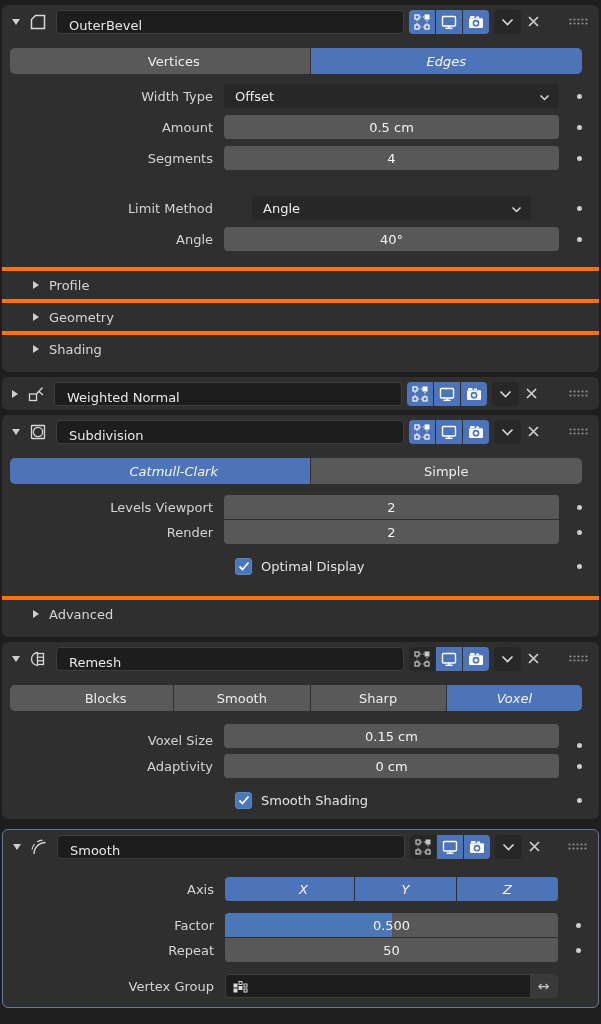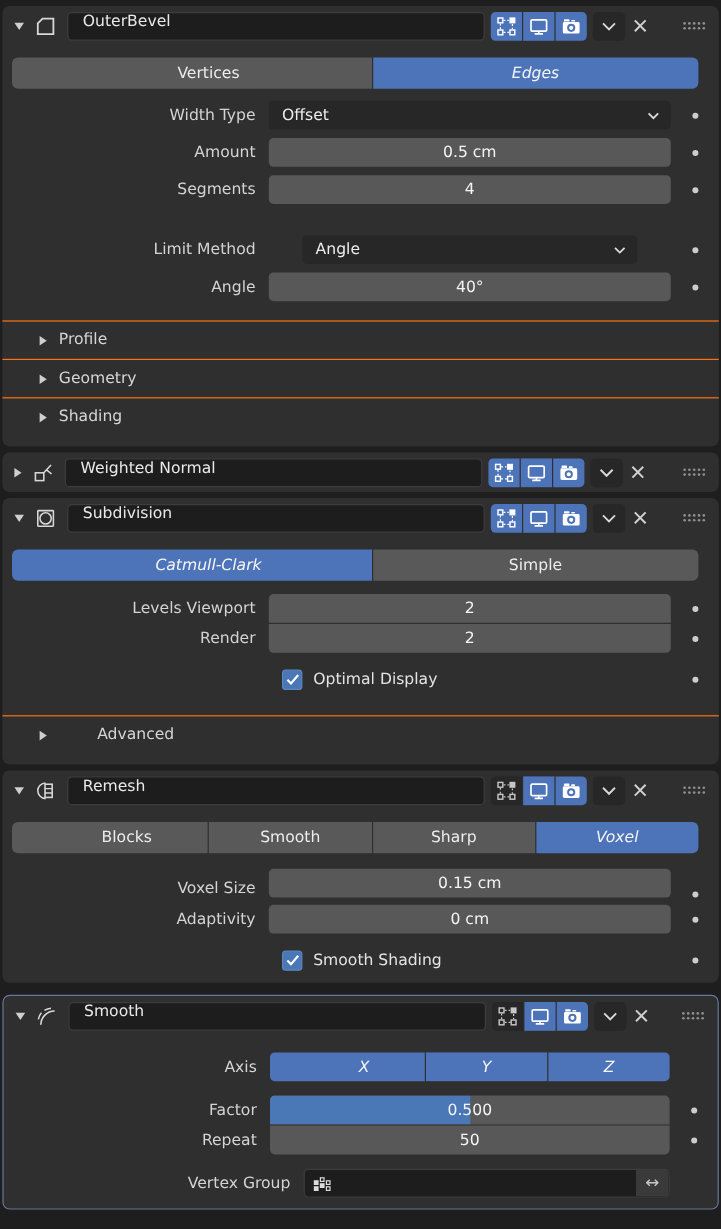--- a/index.html
+++ b/index.html
@@ -20,21 +20,21 @@
 
   
   .mod-header { display:flex; align-items:center; height:33px; padding:0 10px 0 10px; }
   .tri { width:0; height:0; border-style:solid; flex:0 0 auto; }
   .tri.down  { border-width:6px 4.5px 0 4.5px; border-color:#cfcfcf transparent transparent transparent; }
   .tri.right { border-width:4.5px 0 4.5px 6px; border-color:transparent transparent transparent #cfcfcf; }
   .mod-icon { width:22px; margin-left:7px; display:flex; justify-content:center; color:#d8d8d8; flex:0 0 auto; }
   .name-field {
     flex:0 0 348px; height:24px; margin-left:7px;
     background:#1d1d1d; border:1px solid #3d3d3d; border-radius:4px;
-    display:flex; align-items:flex-start; padding-left:12px; color:#e9e9e9;
+    display:flex; align-items:flex-end; padding-left:12px; color:#e9e9e9;
     overflow:hidden; white-space:nowrap;
   }
   .toggle-group { display:flex; margin-left:5px; flex:0 0 auto; }
   .tgl { width:26px; height:24px; border:none; padding:0; display:flex; align-items:center; justify-content:center;
          background:#272727; color:#c6c6c6; }
   .tgl.on { background:#4d74b8; color:#ffffff; }
   .tgl:first-child { border-radius:4px 0 0 4px; }
   .tgl:last-child  { border-radius:0 4px 4px 0; }
   .tgl + .tgl { margin-left:1px; }
   .extras-btn { width:27px; height:24px; margin-left:5px; background:#272727; border:none; border-radius:4px;
@@ -77,21 +77,21 @@
   
   .chk-row { display:flex; align-items:center; height:20px; margin-top:12px; }
   .chk-indent { flex:0 0 233px; }
   .chk-field { flex:1; display:flex; align-items:center; }
   .checkbox { width:17px; height:17px; background:#4a77b5; border:1px solid #5d86c0; border-radius:3px;
               display:flex; align-items:center; justify-content:center; flex:0 0 auto; }
   .chk-label { margin-left:9px; color:#e4e4e4; }
 
   
   .subpanel { display:flex; align-items:center; height:32px; padding-left:31px;
-              border-top:1px solid #f97316; margin-top:0; color:#d6d6d6; }
+              border-top:4px solid #f97316; margin-top:0; color:#d6d6d6; }
   .subpanel .tri { margin-right:10px; }
   .subpanel.first { margin-top:16px; }
 
   
   .vgfield { flex:1; height:24px; background:#1d1d1d; border:1px solid #3d3d3d; border-radius:4px;
              display:flex; align-items:center; overflow:hidden; }
   .vg-iconwrap { padding:0 6px; display:flex; color:#dcdcdc; }
   .vg-swap { margin-left:auto; width:27px; align-self:stretch; background:#3a3a3a;
              display:flex; align-items:center; justify-content:center; color:#c8c8c8; font-size:14px; }
 </style>
@@ -426,21 +426,21 @@
             <path d="M1.5 5.5 L4.5 8.5 L10.5 1.5" stroke="#fff" stroke-width="1.8" fill="none"></path>
           </svg>
       </span>
       <span class="chk-label">Optimal Display</span>
     </div>
     <div class="dotcell">
         <span class="dot"></span>
       </div>
   </div>
 
-  <div class="subpanel first" style="margin-top:20px;gap:32px;">
+  <div class="subpanel first" style="margin-top:20px;">
     <span class="tri right"></span>
     <span>Advanced</span>
   </div>
 </div>
 
 <div class="panel">
   <div class="mod-header">
     <span class="tri down"></span>
     <span class="mod-icon">
       <svg width="20" height="20" viewBox="0 0 20 20" fill="none">
@@ -654,21 +654,21 @@
   <div class="prop-row row-joined">
     <div class="plabel">Repeat</div>
     <div class="numfield join-bottom">
       <span>50</span>
     </div>
     <div class="dotcell">
         <span class="dot"></span>
       </div>
   </div>
 
-  <div class="prop-row" style="margin-top:12px;padding-left:28px;">
+  <div class="prop-row" style="margin-top:12px;">
     <div class="plabel">Vertex Group</div>
     <div class="vgfield">
       <span class="vg-iconwrap">
         <svg width="16" height="16" viewBox="0 0 16 16">
             <g fill="currentColor">
               <rect x="1.5" y="5.5" width="4" height="4"></rect>
               <rect x="1.5" y="10.5" width="4" height="4"></rect>
               <rect x="6.5" y="8" width="4" height="4"></rect>
             </g>
             <g stroke="currentColor" stroke-width="1" fill="none">

